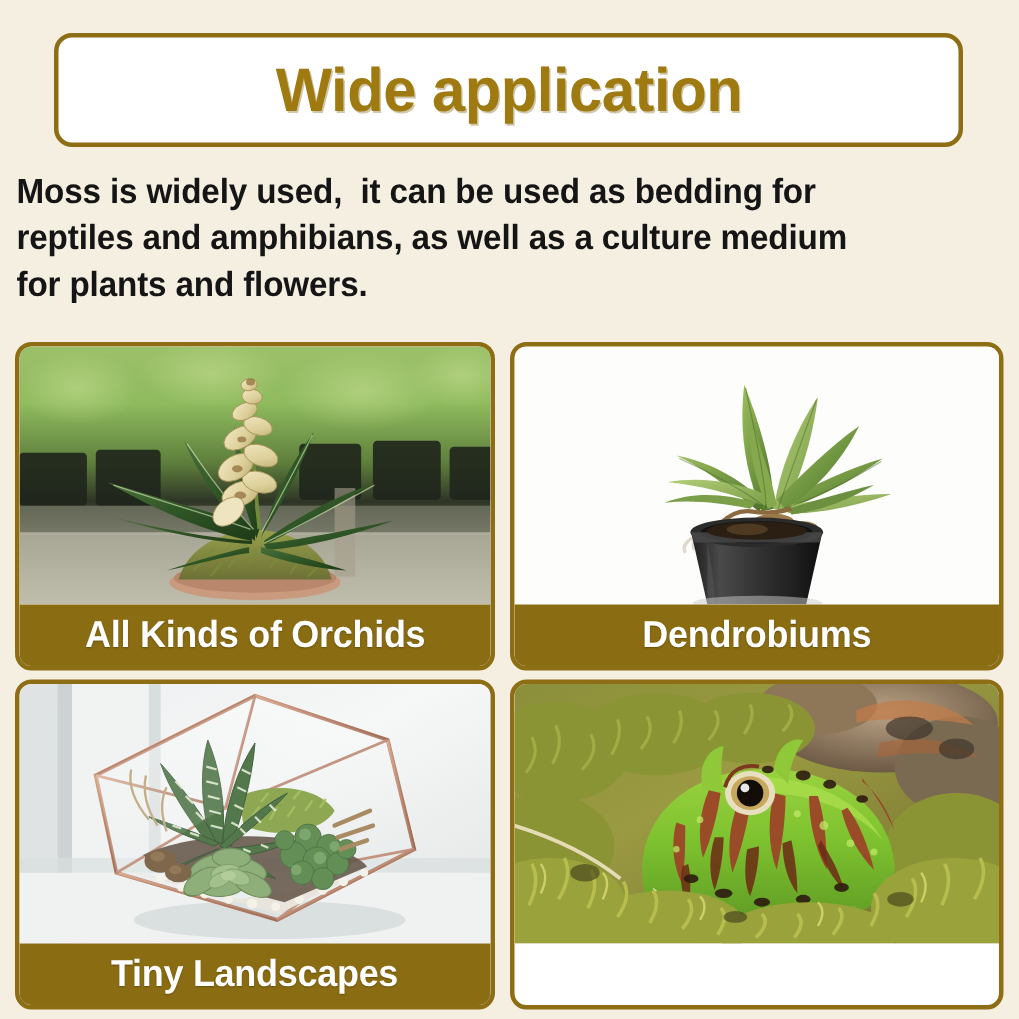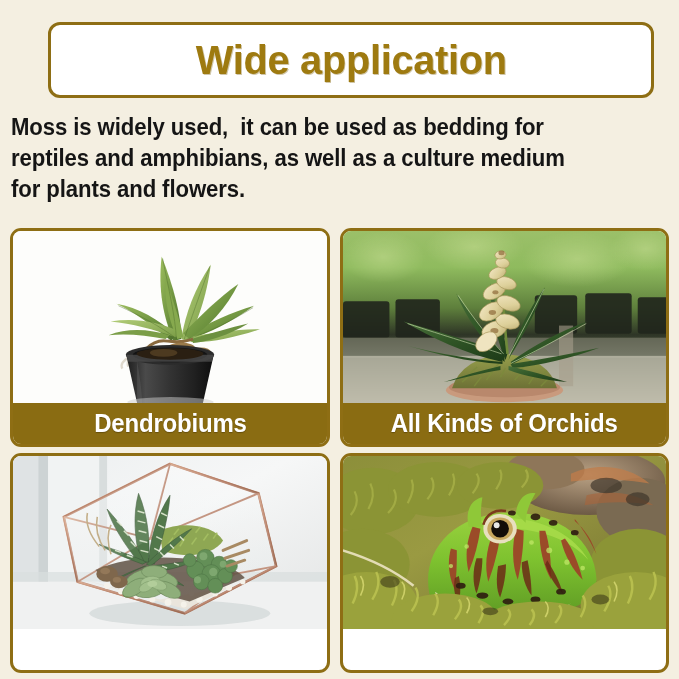--- a/index.html
+++ b/index.html
@@ -23,21 +23,20 @@
   #title-box {
     position: absolute;
     left: 36px; top: 22px;
     width: 606px; height: 76px;
     background: #ffffff;
     border: 3px solid #8e6e14;
     border-radius: 12px;
     display: flex;
     align-items: center;
     justify-content: center;
-    margin-left: 12px;
   }
   #title-text {
     font-size: 41px;
     font-weight: bold;
     color: #9e7a10;
     letter-spacing: -0.3px;
     font-family: "Liberation Sans", sans-serif;
     text-shadow: 1px 1px 0 rgba(120,92,10,0.35);
     transform: scaleX(0.97);
     white-space: nowrap;
@@ -111,93 +110,20 @@
     <div id="title-text">Wide application</div>
   </div>
 
   <div id="body-copy">
     <span class="ln">Moss is widely used,  it can be used as bedding for</span>
     <span class="ln">reptiles and amphibians, as well as a culture medium</span>
     <span class="ln">for plants and flowers.</span>
   </div>
 
   <div id="grid">
-
-    <div class="card">
-      <div class="photo">
-        <svg viewBox="0 0 329 175" preserveAspectRatio="xMidYMid slice">
-          <defs>
-            <linearGradient id="d-pot" x1="0" y1="0" x2="1" y2="0">
-              <stop offset="0%" stop-color="#1d1d1d"></stop>
-              <stop offset="22%" stop-color="#4a4a4a"></stop>
-              <stop offset="50%" stop-color="#333333"></stop>
-              <stop offset="78%" stop-color="#202020"></stop>
-              <stop offset="100%" stop-color="#0e0e0e"></stop>
-            </linearGradient>
-            <linearGradient id="d-leaf" x1="0" y1="0" x2="1" y2="1">
-              <stop offset="0%" stop-color="#9dbd5e"></stop>
-              <stop offset="55%" stop-color="#6f9440"></stop>
-              <stop offset="100%" stop-color="#4d6f2c"></stop>
-            </linearGradient>
-            <linearGradient id="d-leaf2" x1="0" y1="0" x2="1" y2="1">
-              <stop offset="0%" stop-color="#b2cd78"></stop>
-              <stop offset="100%" stop-color="#7a9c46"></stop>
-            </linearGradient>
-          </defs>
-
-          <rect width="329" height="175" fill="#fdfdfb"></rect>
-
-          <g>
-            <path d="M168 112 C158 88 152 60 156 26 C168 56 176 86 176 110 Z" fill="url(#d-leaf)"></path>
-            <path d="M176 110 C180 84 190 58 206 34 C202 66 192 94 182 112 Z" fill="url(#d-leaf2)"></path>
-            <path d="M166 112 C146 96 128 82 110 74 C132 78 154 90 170 106 Z" fill="url(#d-leaf)"></path>
-            <path d="M170 108 C148 100 126 94 104 92 C128 88 152 92 174 102 Z" fill="url(#d-leaf2)"></path>
-            <path d="M180 106 C204 94 228 82 250 76 C228 92 204 104 184 110 Z" fill="url(#d-leaf)"></path>
-            <path d="M182 108 C208 104 232 100 256 100 C232 108 206 114 186 113 Z" fill="url(#d-leaf2)"></path>
-            <path d="M178 104 C196 86 214 68 234 54 C222 78 204 98 184 110 Z" fill="url(#d-leaf)"></path>
-            <path d="M172 110 C164 92 158 70 160 48 C168 72 176 94 178 108 Z" fill="#86a94e"></path>
-            <path d="M186 110 C206 104 226 98 244 94 C224 106 204 112 188 114 Z" fill="#6c9040"></path>
-            <path d="M160 110 C140 106 120 104 102 106 C122 98 144 100 164 106 Z" fill="#7b9e48"></path>
-          </g>
-          <g stroke="#4a6a28" stroke-width="0.8" opacity="0.5" fill="none">
-            <path d="M157 28 C163 58 170 88 171 110"></path>
-            <path d="M205 36 C195 64 185 92 179 110"></path>
-            <path d="M112 76 C134 86 156 98 169 108"></path>
-            <path d="M249 78 C226 92 202 104 182 110"></path>
-          </g>
-
-          <path d="M140 120 q10 -10 22 -8 q14 2 26 -2" stroke="#8a6a3e" stroke-width="3" fill="none"></path>
-          <g fill="#9a7a4a">
-            <ellipse cx="152" cy="122" rx="12" ry="5"></ellipse>
-            <ellipse cx="176" cy="119" rx="14" ry="5.5"></ellipse>
-            <ellipse cx="196" cy="123" rx="10" ry="4.5"></ellipse>
-            <ellipse cx="138" cy="126" rx="9" ry="4"></ellipse>
-          </g>
-          <g stroke="#ded8cb" stroke-width="2.4" fill="none" opacity="0.95">
-            <path d="M132 122 C124 126 120 132 122 138"></path>
-            <path d="M142 124 C134 130 130 136 131 141"></path>
-            <path d="M124 128 C116 132 114 136 116 140"></path>
-          </g>
-
-          <path d="M120 126 L209 126 L198 175 L131 175 Z" fill="url(#d-pot)"></path>
-          <ellipse cx="164.5" cy="126" rx="45" ry="10" fill="#2b2b2b"></ellipse>
-          <ellipse cx="164.5" cy="126" rx="38" ry="7.5" fill="#141414"></ellipse>
-          <path d="M120 126 L209 126 L207 133 L122 133 Z" fill="#4e4e4e" opacity="0.75"></path>
-          <path d="M131 132 C134 150 136 164 136 175 L131 175 Z" fill="#6a6a6a" opacity="0.35"></path>
-
-          <ellipse cx="164.5" cy="125" rx="34" ry="6" fill="#2a1f12"></ellipse>
-          <ellipse cx="158" cy="124" rx="14" ry="4" fill="#4d3a20"></ellipse>
-
-          <ellipse cx="165" cy="174" rx="44" ry="5" fill="#c9c9c9" opacity="0.5"></ellipse>
-        </svg>
-      </div>
-      <div class="caption-bar">
-        <span class="caption-text">Dendrobiums</span>
-      </div>
-    </div>
 
     <div class="card">
       <div class="photo">
         <svg viewBox="0 0 320 175" preserveAspectRatio="xMidYMid slice">
           <defs>
             <linearGradient id="o-bg" x1="0" y1="0" x2="0" y2="1">
               <stop offset="0%" stop-color="#9cc06a"></stop>
               <stop offset="22%" stop-color="#8fbb5e"></stop>
               <stop offset="45%" stop-color="#5e7f3c"></stop>
               <stop offset="60%" stop-color="#2e3526"></stop>
@@ -298,20 +224,93 @@
             <ellipse cx="148" cy="83" rx="3.6" ry="2.4"></ellipse>
             <ellipse cx="151" cy="63" rx="3" ry="2"></ellipse>
             <ellipse cx="157" cy="24" rx="3" ry="2.4"></ellipse>
           </g>
 
           <ellipse cx="142" cy="112" rx="12" ry="8" transform="rotate(-40 142 112)" fill="#efe4c0" stroke="#a79459" stroke-width="0.6"></ellipse>
         </svg>
       </div>
       <div class="caption-bar">
         <span class="caption-text">All Kinds of Orchids</span>
+      </div>
+    </div>
+
+    <div class="card">
+      <div class="photo">
+        <svg viewBox="0 0 329 175" preserveAspectRatio="xMidYMid slice">
+          <defs>
+            <linearGradient id="d-pot" x1="0" y1="0" x2="1" y2="0">
+              <stop offset="0%" stop-color="#1d1d1d"></stop>
+              <stop offset="22%" stop-color="#4a4a4a"></stop>
+              <stop offset="50%" stop-color="#333333"></stop>
+              <stop offset="78%" stop-color="#202020"></stop>
+              <stop offset="100%" stop-color="#0e0e0e"></stop>
+            </linearGradient>
+            <linearGradient id="d-leaf" x1="0" y1="0" x2="1" y2="1">
+              <stop offset="0%" stop-color="#9dbd5e"></stop>
+              <stop offset="55%" stop-color="#6f9440"></stop>
+              <stop offset="100%" stop-color="#4d6f2c"></stop>
+            </linearGradient>
+            <linearGradient id="d-leaf2" x1="0" y1="0" x2="1" y2="1">
+              <stop offset="0%" stop-color="#b2cd78"></stop>
+              <stop offset="100%" stop-color="#7a9c46"></stop>
+            </linearGradient>
+          </defs>
+
+          <rect width="329" height="175" fill="#fdfdfb"></rect>
+
+          <g>
+            <path d="M168 112 C158 88 152 60 156 26 C168 56 176 86 176 110 Z" fill="url(#d-leaf)"></path>
+            <path d="M176 110 C180 84 190 58 206 34 C202 66 192 94 182 112 Z" fill="url(#d-leaf2)"></path>
+            <path d="M166 112 C146 96 128 82 110 74 C132 78 154 90 170 106 Z" fill="url(#d-leaf)"></path>
+            <path d="M170 108 C148 100 126 94 104 92 C128 88 152 92 174 102 Z" fill="url(#d-leaf2)"></path>
+            <path d="M180 106 C204 94 228 82 250 76 C228 92 204 104 184 110 Z" fill="url(#d-leaf)"></path>
+            <path d="M182 108 C208 104 232 100 256 100 C232 108 206 114 186 113 Z" fill="url(#d-leaf2)"></path>
+            <path d="M178 104 C196 86 214 68 234 54 C222 78 204 98 184 110 Z" fill="url(#d-leaf)"></path>
+            <path d="M172 110 C164 92 158 70 160 48 C168 72 176 94 178 108 Z" fill="#86a94e"></path>
+            <path d="M186 110 C206 104 226 98 244 94 C224 106 204 112 188 114 Z" fill="#6c9040"></path>
+            <path d="M160 110 C140 106 120 104 102 106 C122 98 144 100 164 106 Z" fill="#7b9e48"></path>
+          </g>
+          <g stroke="#4a6a28" stroke-width="0.8" opacity="0.5" fill="none">
+            <path d="M157 28 C163 58 170 88 171 110"></path>
+            <path d="M205 36 C195 64 185 92 179 110"></path>
+            <path d="M112 76 C134 86 156 98 169 108"></path>
+            <path d="M249 78 C226 92 202 104 182 110"></path>
+          </g>
+
+          <path d="M140 120 q10 -10 22 -8 q14 2 26 -2" stroke="#8a6a3e" stroke-width="3" fill="none"></path>
+          <g fill="#9a7a4a">
+            <ellipse cx="152" cy="122" rx="12" ry="5"></ellipse>
+            <ellipse cx="176" cy="119" rx="14" ry="5.5"></ellipse>
+            <ellipse cx="196" cy="123" rx="10" ry="4.5"></ellipse>
+            <ellipse cx="138" cy="126" rx="9" ry="4"></ellipse>
+          </g>
+          <g stroke="#ded8cb" stroke-width="2.4" fill="none" opacity="0.95">
+            <path d="M132 122 C124 126 120 132 122 138"></path>
+            <path d="M142 124 C134 130 130 136 131 141"></path>
+            <path d="M124 128 C116 132 114 136 116 140"></path>
+          </g>
+
+          <path d="M120 126 L209 126 L198 175 L131 175 Z" fill="url(#d-pot)"></path>
+          <ellipse cx="164.5" cy="126" rx="45" ry="10" fill="#2b2b2b"></ellipse>
+          <ellipse cx="164.5" cy="126" rx="38" ry="7.5" fill="#141414"></ellipse>
+          <path d="M120 126 L209 126 L207 133 L122 133 Z" fill="#4e4e4e" opacity="0.75"></path>
+          <path d="M131 132 C134 150 136 164 136 175 L131 175 Z" fill="#6a6a6a" opacity="0.35"></path>
+
+          <ellipse cx="164.5" cy="125" rx="34" ry="6" fill="#2a1f12"></ellipse>
+          <ellipse cx="158" cy="124" rx="14" ry="4" fill="#4d3a20"></ellipse>
+
+          <ellipse cx="165" cy="174" rx="44" ry="5" fill="#c9c9c9" opacity="0.5"></ellipse>
+        </svg>
+      </div>
+      <div class="caption-bar">
+        <span class="caption-text">Dendrobiums</span>
       </div>
     </div>
 
     <div class="card">
       <div class="photo">
         <svg viewBox="0 0 320 176" preserveAspectRatio="xMidYMid slice">
           <defs>
             <linearGradient id="t-bg" x1="0" y1="0" x2="1" y2="1">
               <stop offset="0%" stop-color="#eceff0"></stop>
               <stop offset="45%" stop-color="#f6f7f7"></stop>
@@ -475,20 +474,23 @@
           </g>
           <g fill="#8a6b46" opacity="0.8">
             <ellipse cx="94" cy="117" rx="5" ry="3.4"></ellipse>
             <ellipse cx="106" cy="126" rx="4.2" ry="3"></ellipse>
           </g>
 
           <polygon points="160,8 250,38 268,112 175,160 66,128 52,62" fill="#ffffff" opacity="0.12"></polygon>
           <path d="M160 8 L140 84 L66 128 L52 62 Z" fill="#ffffff" opacity="0.10"></path>
         </svg>
       </div>
+      <div class="caption-bar">
+        <span class="caption-text">Tiny Landscapes</span>
+      </div>
     </div>
 
     <div class="card">
       <div class="photo">
         <svg viewBox="0 0 329 176" preserveAspectRatio="xMidYMid slice">
           <defs>
             <linearGradient id="f-bg" x1="0" y1="0" x2="1" y2="1">
               <stop offset="0%" stop-color="#8c8f3a"></stop>
               <stop offset="40%" stop-color="#9a9a42"></stop>
               <stop offset="100%" stop-color="#6f6c2e"></stop>

